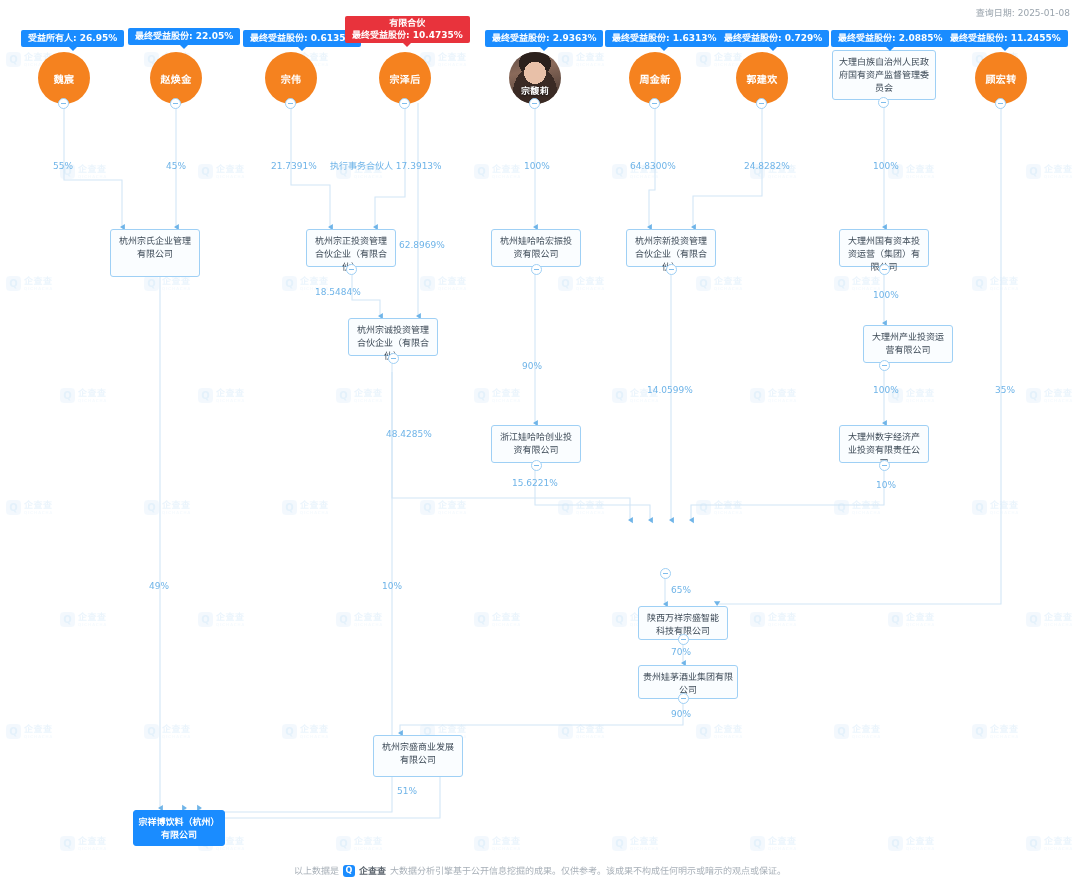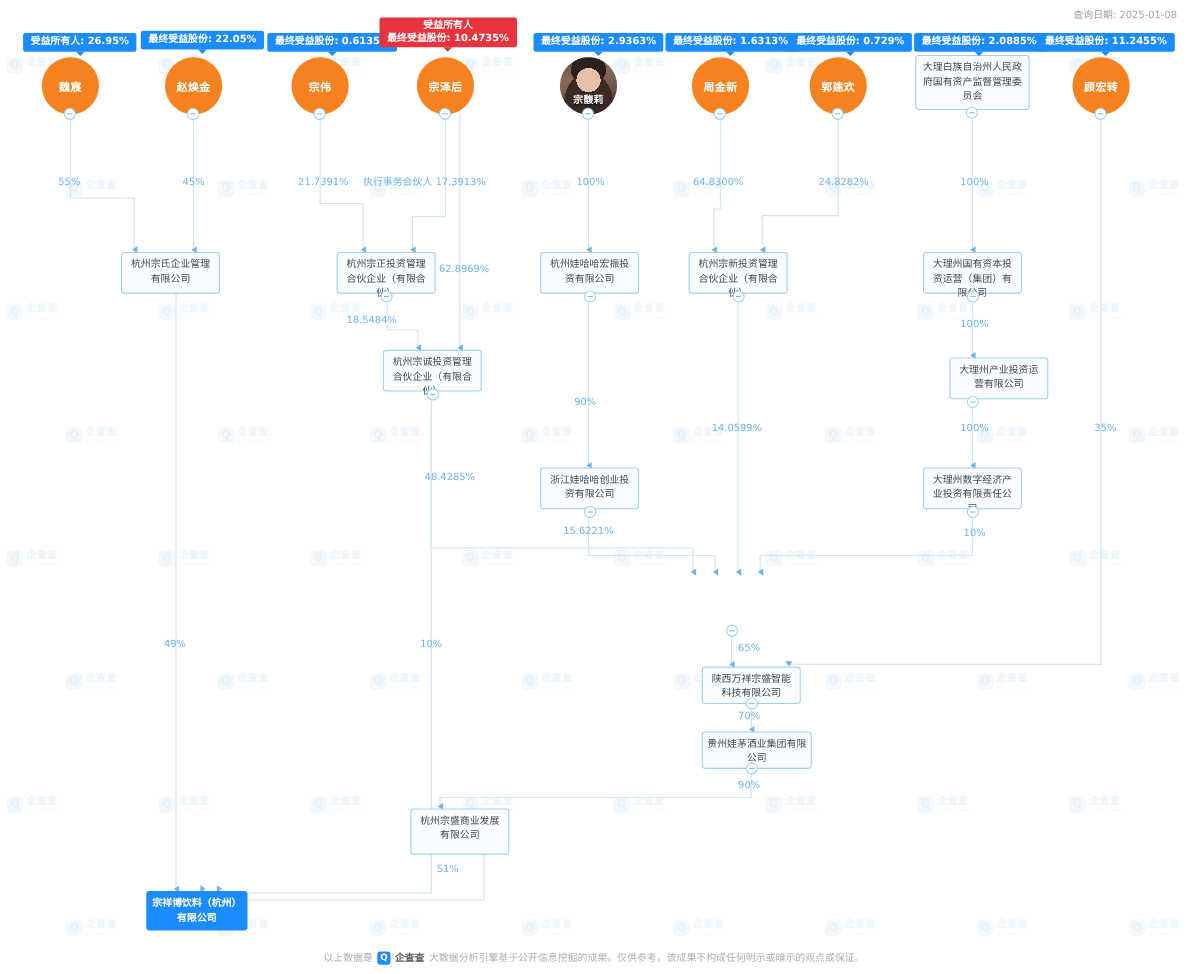--- a/index.html
+++ b/index.html
@@ -649,21 +649,21 @@
   <div class="pct-tag" style="left:21px;top:30px;">
       <span class="l1">受益所有人: 26.95%</span>
     </div>
   <div class="pct-tag" style="left:128px;top:28px;">
       <span class="l1">最终受益股份: 22.05%</span>
     </div>
   <div class="pct-tag" style="left:243px;top:30px;">
       <span class="l1">最终受益股份: 0.6135%</span>
     </div>
   <div class="pct-tag red" style="left:345px;top:16px;">
-    <span class="l1">受益所有人</span>
+    <span class="l1">有限合伙</span>
     <span class="l2">最终受益股份: 10.4735%</span>
   </div>
   <div class="pct-tag" style="left:485px;top:30px;">
       <span class="l1">最终受益股份: 2.9363%</span>
     </div>
   <div class="pct-tag" style="left:605px;top:30px;">
       <span class="l1">最终受益股份: 1.6313%</span>
     </div>
   <div class="pct-tag" style="left:717px;top:30px;">
       <span class="l1">最终受益股份: 0.729%</span>
@@ -714,21 +714,21 @@
   <div class="person" style="left:975px;top:52px;">
       <span>顾宏转</span>
     </div>
   <div class="expander" style="left:995px;top:98px;"></div>
 
   <div class="org" style="left:832px;top:50px;width:104px;height:50px;">
     <span>大理白族自治州人民政府国有资产监督管理委员会</span>
   </div>
   <div class="expander" style="left:878px;top:97px;"></div>
 
-  <div class="org" style="left:110px;top:229px;width:90px;height:38px;">
+  <div class="org" style="left:110px;top:229px;width:90px;height:48px;">
     <span>杭州宗氏企业管理有限公司</span>
   </div>
 
   <div class="org" style="left:306px;top:229px;width:90px;height:38px;">
     <span>杭州宗正投资管理合伙企业（有限合伙）</span>
   </div>
   <div class="expander" style="left:346px;top:264px;"></div>
 
   <div class="org" style="left:348px;top:318px;width:90px;height:38px;">
     <span>杭州宗诚投资管理合伙企业（有限合伙）</span>

